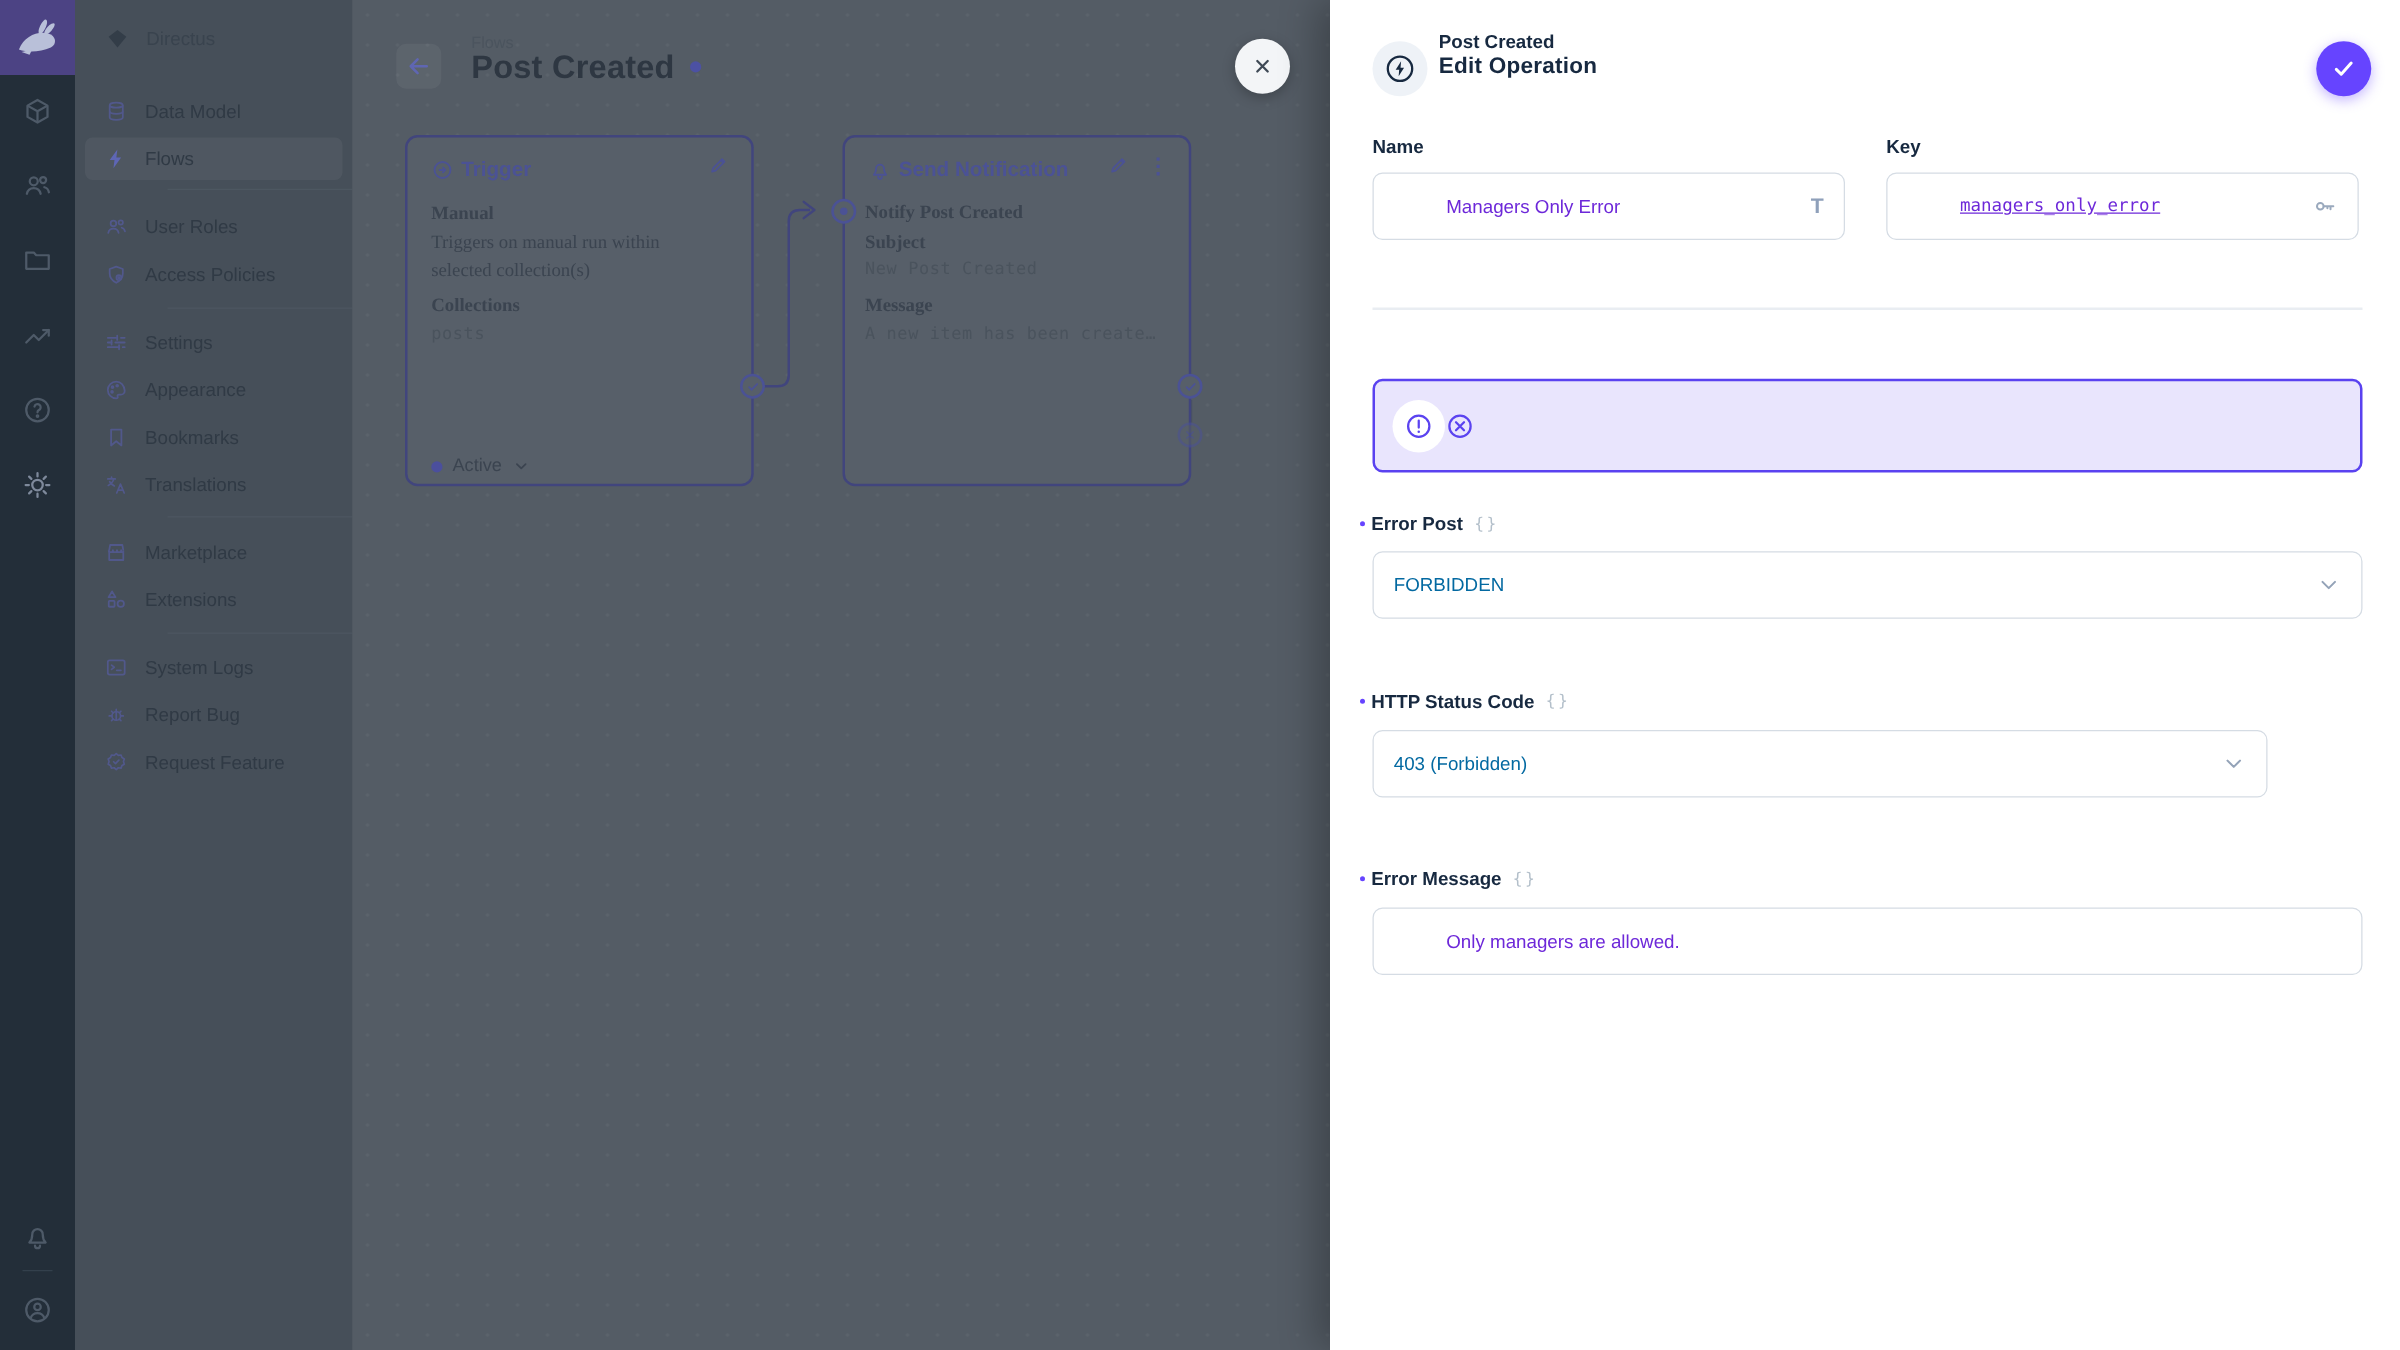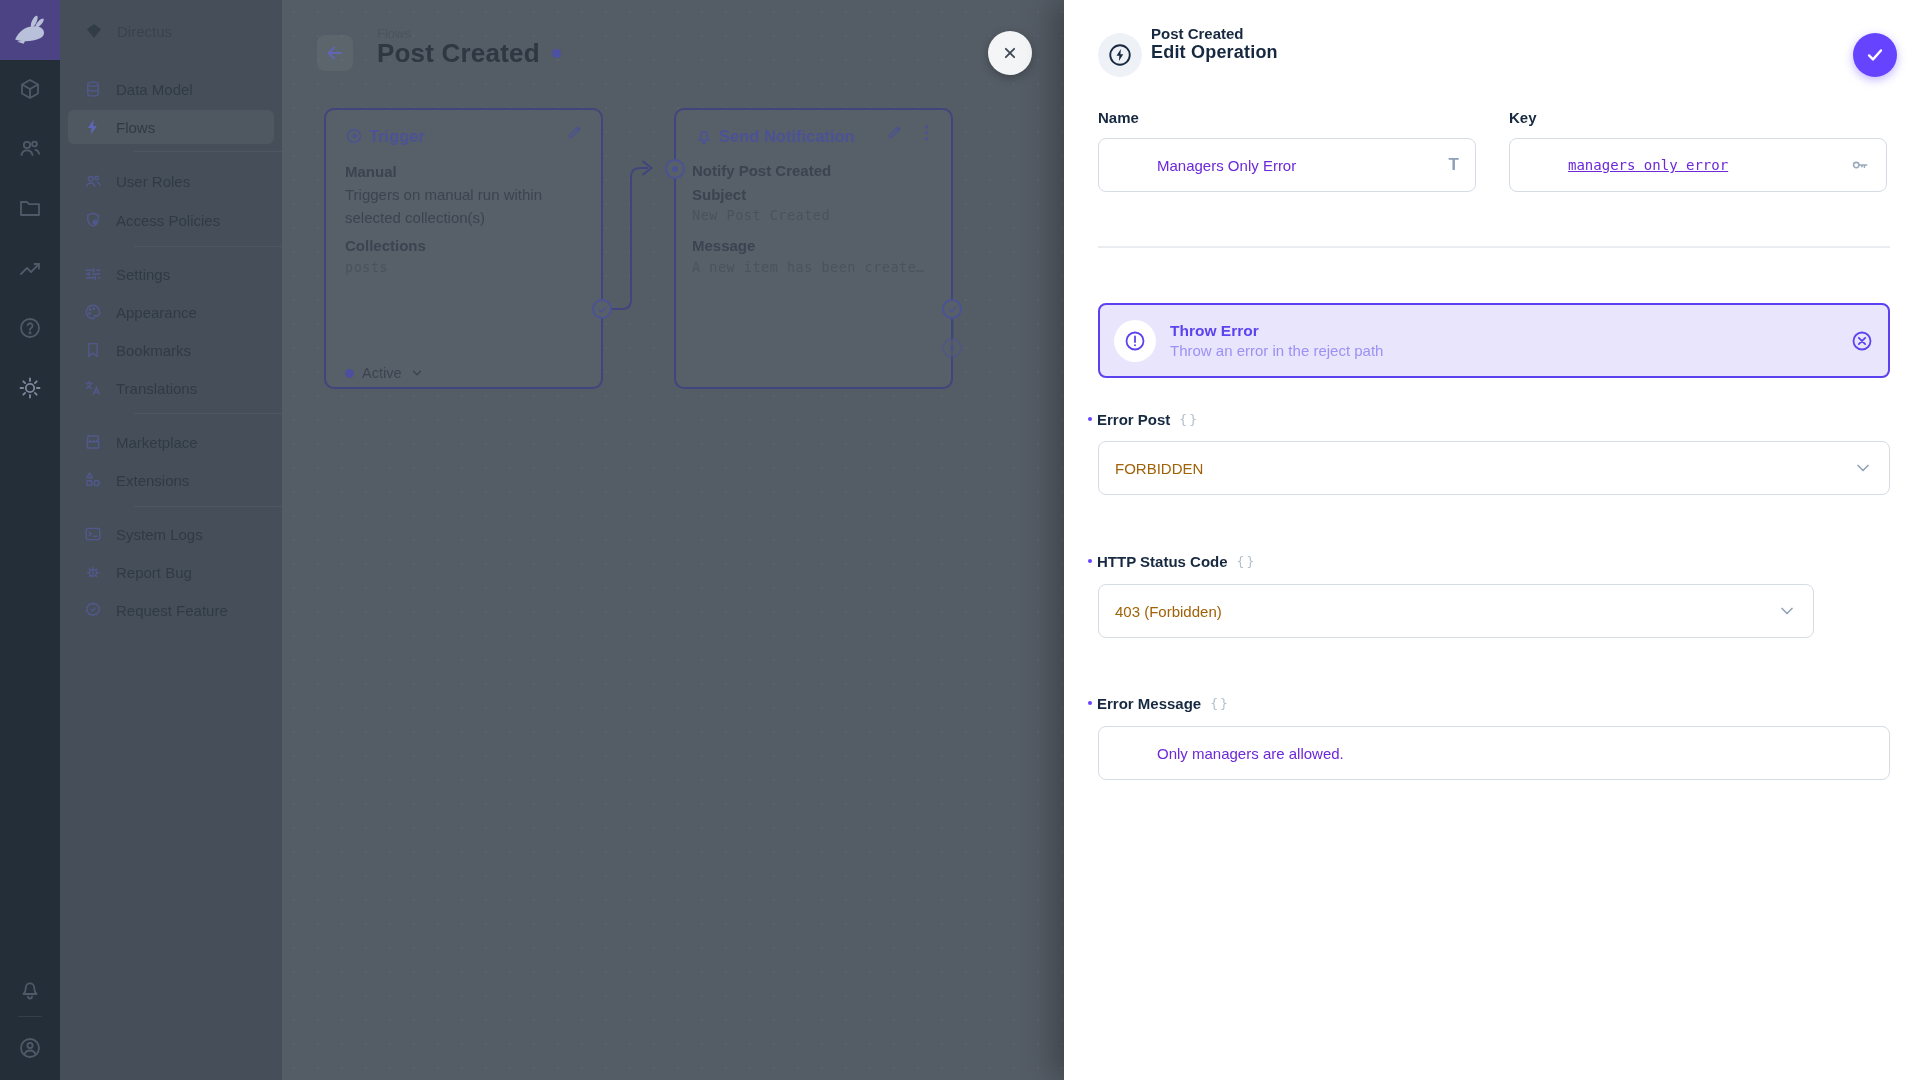--- a/index.html
+++ b/index.html
@@ -40,21 +40,21 @@
   .flow-title{font-size:26px;font-weight:700;color:#2e3742;letter-spacing:.2px;}
   .title-dot{width:9px;height:9px;border-radius:50%;background:#4c51a3;}
 
   .flow-card{width:279px;height:281px;box-sizing:border-box;border:2px solid #41457d;border-radius:10px;background:#575f69;}
   #trigger-card{left:42px;top:108px;}
   #notify-card{left:392px;top:108px;}
   .card-head-ico{left:19px;top:17px;width:18px;height:18px;color:#4b5295;}
   .card-title{left:43px;top:17px;font-size:16.5px;font-weight:600;color:#4b5295;white-space:nowrap;}
   .card-pencil{width:16px;height:16px;color:#4b5295;}
   .kebab{font-size:17px;color:#4b5295;font-weight:700;line-height:16px;}
-  .card-text{font-size:15px;color:#3b4450;line-height:23px;}
+  .card-text{font-size:15px;color:#3b4450;line-height:23px;font-family:Liberation Serif, serif;}
   .card-label{font-weight:600;}
   .card-mono{font-family:"DejaVu Sans Mono",monospace;font-size:13.5px;color:#4a535d;letter-spacing:.5px;white-space:nowrap;}
   .status-row{left:19px;top:255px;display:flex;align-items:center;gap:8px;}
   .status-dot{width:9px;height:9px;border-radius:50%;background:#4b4f9d;}
   .status-label{font-size:14.5px;color:#3b4450;font-weight:500;}
   .connector{width:20px;height:20px;border-radius:50%;border:2px solid #4b5295;background:#575f69;box-sizing:border-box;display:flex;align-items:center;justify-content:center;color:#4b5295;}
   .connector.right{right:-11px;}
   .connector.faded{opacity:.55;}
   .inner-dot{width:6px;height:6px;border-radius:50%;background:#4b5295;}
 
@@ -73,21 +73,21 @@
   .field-label{font-size:15px;font-weight:700;color:#172940;white-space:nowrap;}
   .req-dot{width:4px;height:4px;border-radius:50%;background:#6644ff;}
   .raw-ico{font-family:"DejaVu Sans Mono",monospace;font-size:13px;color:#b3bfca;letter-spacing:2px;margin-left:4px;}
 
   .input-box{box-sizing:border-box;border:1px solid #d5dce4;border-radius:8px;background:#fff;display:flex;align-items:center;padding:0 16px;}
   .input-box input{border:none;outline:none;flex:1;font-size:15px;color:#6d28d9;font-family:"Liberation Sans",sans-serif;background:transparent;padding:0;margin-left:42px;}
   .input-box input.mono{font-family:"DejaVu Sans Mono",monospace;font-size:14px;text-decoration:underline;}
   .suffix-t{font-size:17px;font-weight:600;color:#8fa0ba;}
   .suffix-ico{width:20px;height:20px;color:#9aa9bd;}
   .select-box{box-sizing:border-box;border:1px solid #d5dce4;border-radius:8px;background:#fff;display:flex;align-items:center;justify-content:space-between;padding:0 16px;}
-  .select-value{font-size:15px;color:#a16207;}
+  .select-value{font-size:15px;color:#0369a1;}
   .chevron{width:20px;height:20px;color:#94a3b8;}
 
   .drawer-divider{left:34px;top:246px;width:792px;height:2px;background:#e9edf2;}
 
   .banner{left:34px;top:303px;width:792px;height:75px;box-sizing:border-box;background:#e9e5fd;border:2px solid #5a42f0;border-radius:8px;display:flex;align-items:center;padding:0 14px;}
   .banner-ico-circle{width:42px;height:42px;border-radius:50%;background:#ffffff;display:flex;align-items:center;justify-content:center;color:#5b43f0;flex:0 0 auto;}
   .banner-texts{margin-left:14px;flex:1;}
   .banner-title{font-size:15.5px;font-weight:600;color:#5b43f0;line-height:20px;}
   .banner-sub{font-size:15px;color:#9c90f4;line-height:20px;}
   .banner-dismiss{width:24px;height:24px;color:#5b43f0;}
@@ -382,24 +382,20 @@
   <div class="abs drawer-divider"></div>
 
   <div class="abs banner">
     <div class="banner-ico-circle">
       <svg width="24" height="24" viewBox="0 0 24 24" fill="none" stroke="currentColor" stroke-width="1.8" stroke-linecap="round">
           <circle cx="12" cy="12" r="8.5"></circle>
           <path d="M12 7.5v5.5"></path>
           <circle cx="12" cy="16.3" r="1" fill="currentColor" stroke="none"></circle>
         </svg>
     </div>
-    <div class="banner-texts">
-      <div class="banner-title">Throw Error</div>
-      <div class="banner-sub">Throw an error in the reject path</div>
-    </div>
     <svg class="banner-dismiss" viewBox="0 0 24 24" fill="none" stroke="currentColor" stroke-width="1.8" stroke-linecap="round">
         <circle cx="12" cy="12" r="8.5"></circle>
         <path d="M8.8 8.8l6.4 6.4M15.2 8.8l-6.4 6.4"></path>
       </svg>
   </div>
 
   <div class="abs field-label-row" style="left:24px;top:411px">
     <span class="req-dot"></span>
     <span class="field-label">Error Post</span>
     <span class="raw-ico">{}</span>

